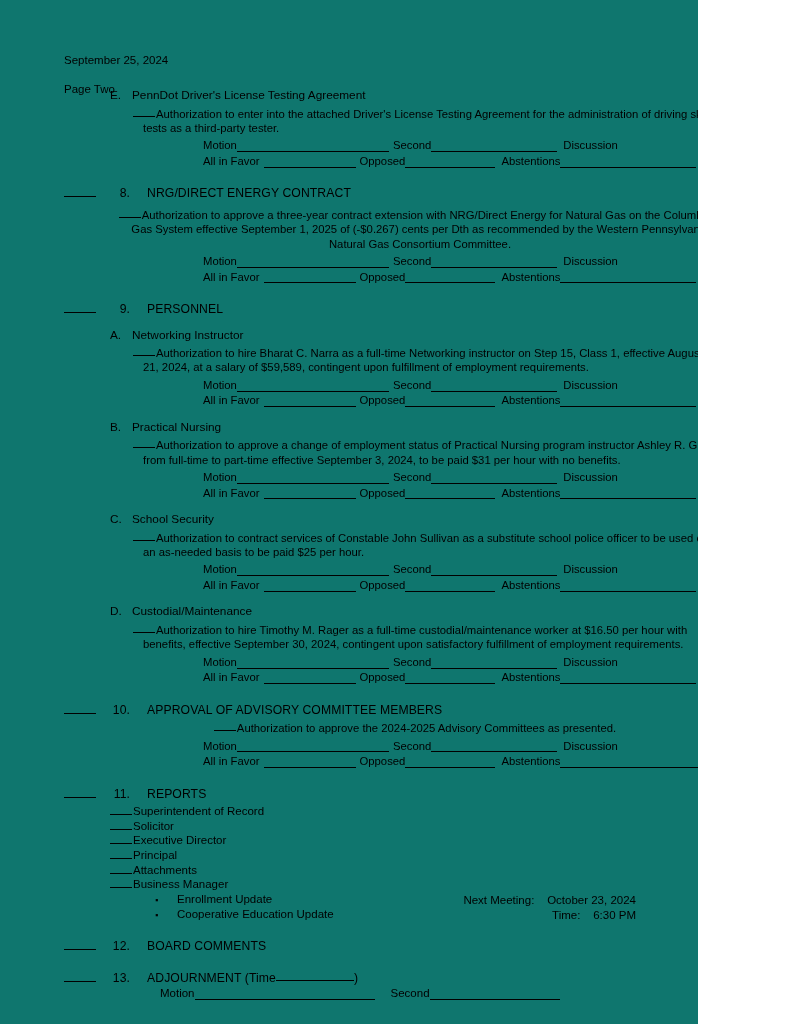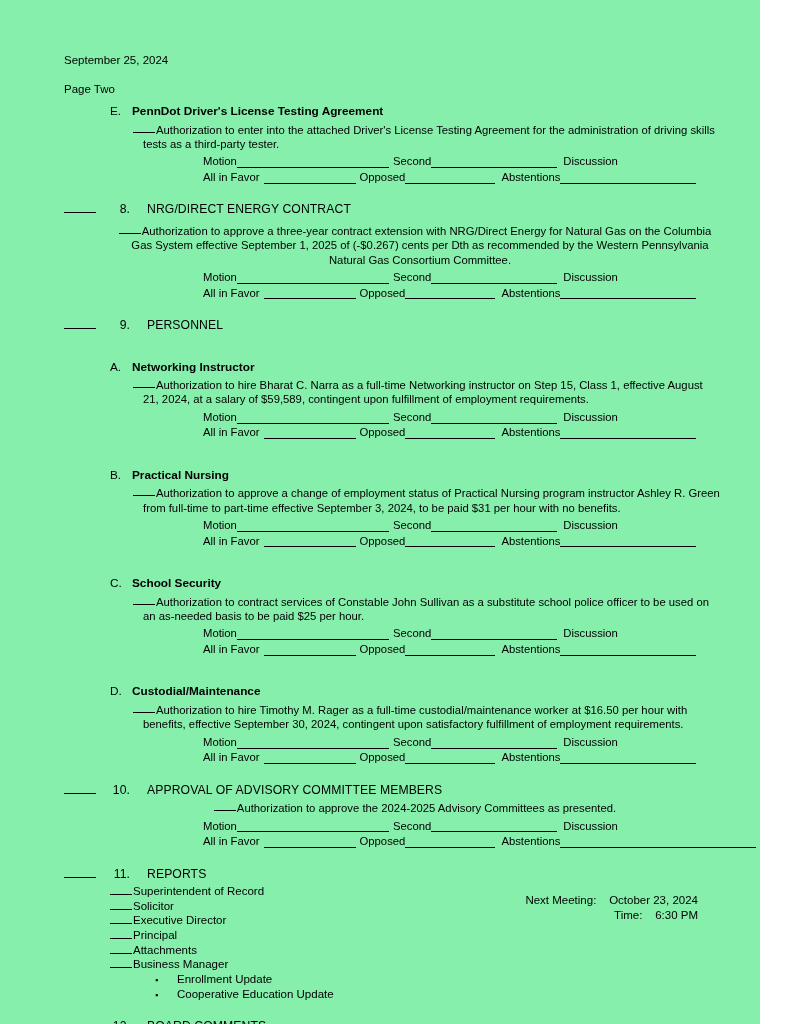--- a/index.html
+++ b/index.html
@@ -7,23 +7,23 @@
     padding: 0;
     background: #ffffff;
   }
   body {
     font-family: "Liberation Sans", sans-serif;
     color: #000000;
     -webkit-font-smoothing: antialiased;
   }
   .page {
     position: relative;
-    width: 760px;
+    width: 698px;
     height: 1024px;
-    background: #86efac;
+    background: #0f766e;
     overflow: hidden;
     box-sizing: border-box;
   }
 
   
   .doc-header {
     position: absolute;
     left: 64px;
     top: 38px;
     font-size: 11.5px;
@@ -77,23 +77,22 @@
     display: flex;
     align-items: baseline;
     font-size: 11.8px;
     margin-left: 110px;
   }
   .letter-label {
     width: 22px;
     flex: 0 0 auto;
   }
   .letter-title {
-    font-weight: bold;
+    font-weight: normal;
     white-space: nowrap;
-    margin-top: 16px;
   }
 
   
   .auth {
     font-size: 11.3px;
     line-height: 14.4px;
     text-indent: -10px;
     padding-left: 10px;
   }
   .auth .lead {

